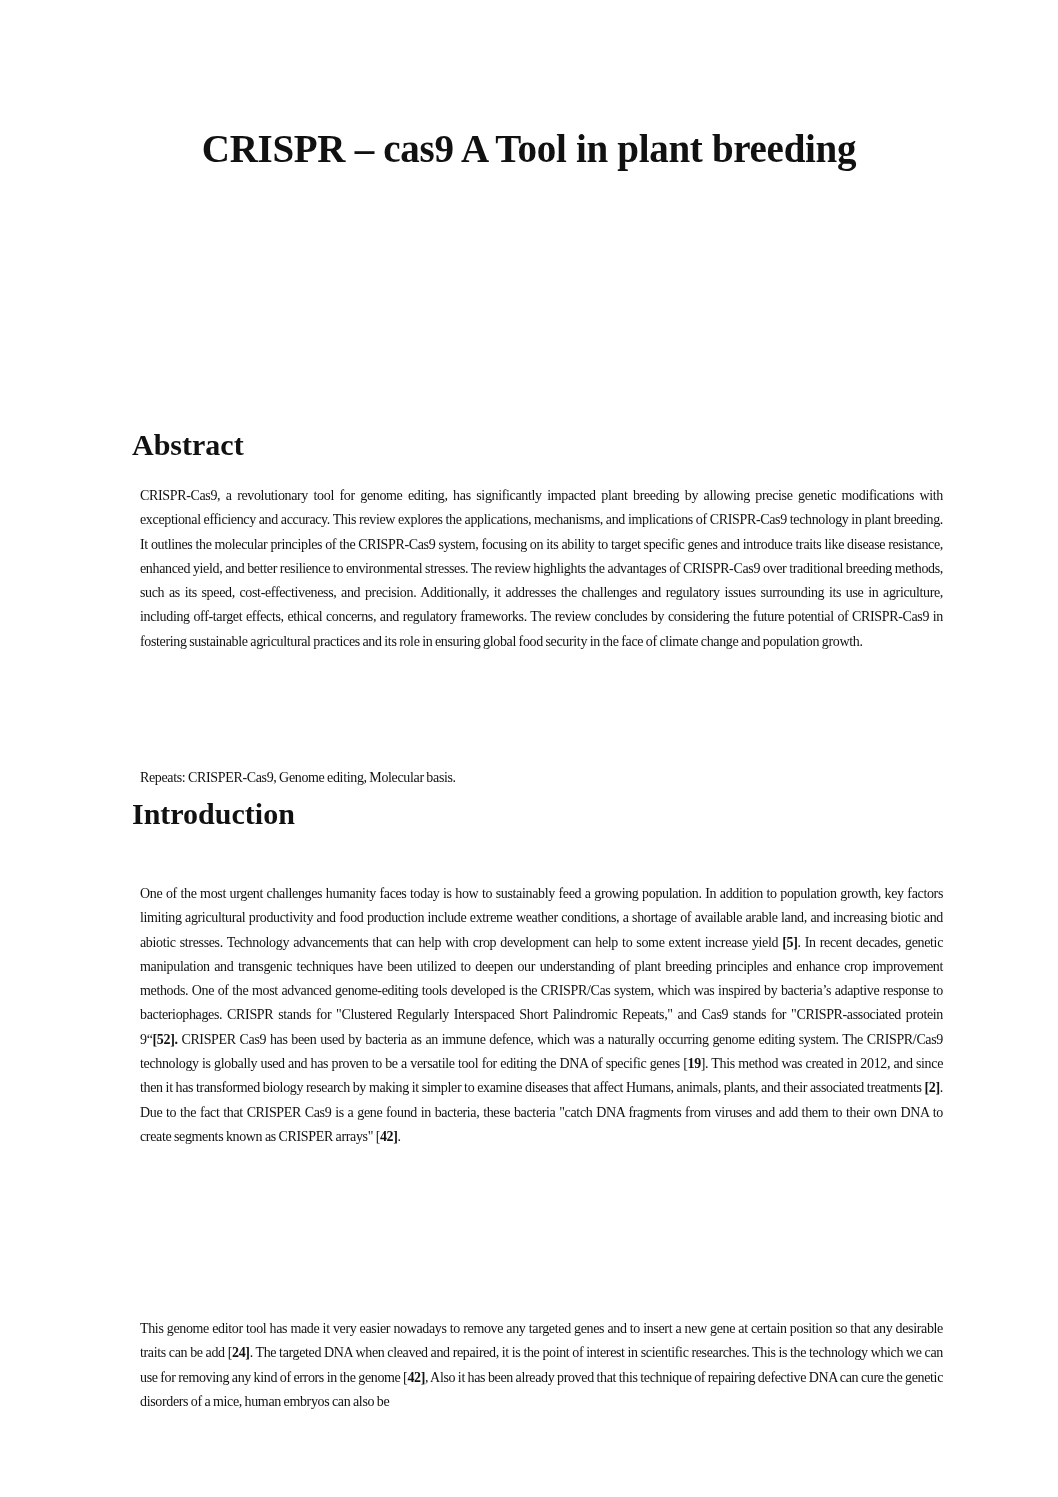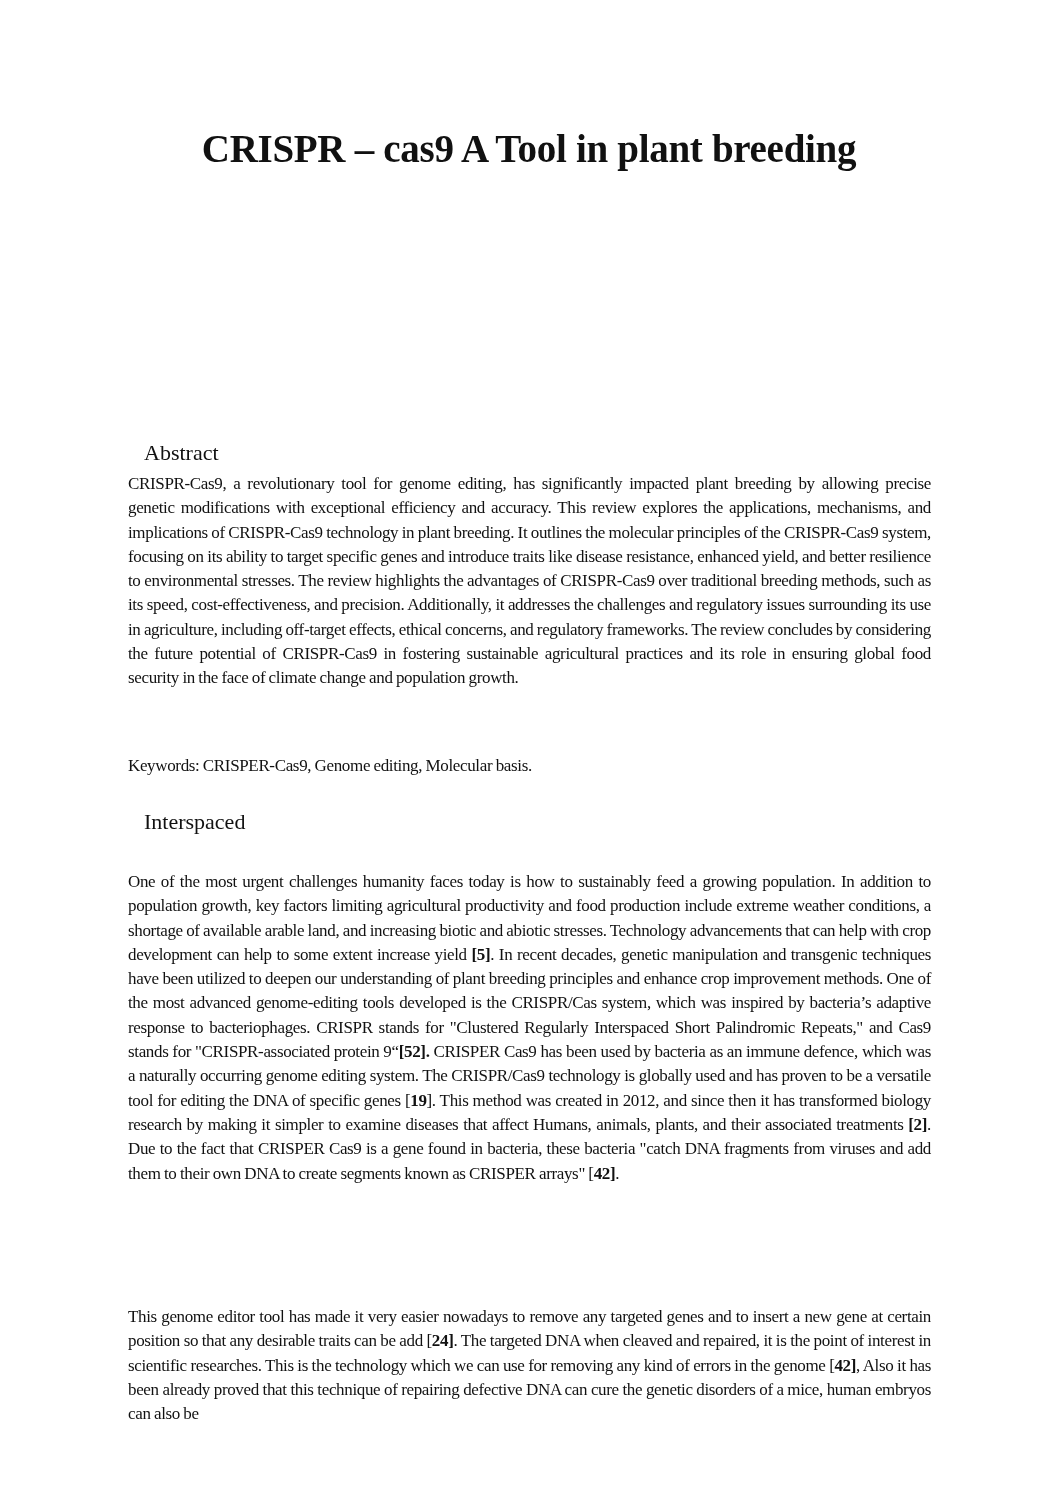--- a/index.html
+++ b/index.html
@@ -1,37 +1,37 @@
 <!DOCTYPE html>
 <html><head>
   <meta charset="utf-8">
   <style>
     html, body { margin: 0; padding: 0; background: #ffffff; }
     body { width: 1058px; height: 1497px; position: relative; overflow: hidden; color: #111; font-family: "Liberation Serif", "DejaVu Serif", serif; }
     .page { position: absolute; left: 0; top: 0; width: 1058px; height: 1497px; background: #fff; padding-left: 20px; }
     .title { position: absolute; top: 126px; left: 0; width: 1058px; text-align: center; font-size: 39px; font-weight: bold; letter-spacing: -0.3px; }
     .content { position: absolute; left: 128px; width: 803px; }
-    h2 { margin: 16px; font-size: 22px; font-weight: normal; }
+    h2 { margin: 4px; font-size: 30px; font-weight: bold; }
     .abs-h { position: absolute; top: 424px; left: 128px; }
     .abs-p { top: 472px; }
     .kw { top: 754px; }
     .intro-h { position: absolute; top: 793px; left: 128px; }
     .intro-p1 { top: 870px; }
     .intro-p2 { top: 1305px; }
-    p { margin: 0; font-size: 17px; line-height: 24.3px; text-align: justify; letter-spacing: -0.35px; word-spacing: -0.5px; }
+    p { margin: 12px; font-size: 14px; line-height: 24.3px; text-align: justify; letter-spacing: -0.35px; word-spacing: -0.5px; }
     .seg b { font-weight: bold; }
   </style>
 </head>
 <body>
 
 <div class="page">
   <div class="title">CRISPR – cas9 A Tool in plant breeding</div>
 
   <h2 class="abs-h">Abstract</h2>
   <p class="content abs-p">CRISPR-Cas9, a revolutionary tool for genome editing, has significantly impacted plant breeding by allowing precise genetic modifications with exceptional efficiency and accuracy. This review explores the applications, mechanisms, and implications of CRISPR-Cas9 technology in plant breeding. It outlines the molecular principles of the CRISPR-Cas9 system, focusing on its ability to target specific genes and introduce traits like disease resistance, enhanced yield, and better resilience to environmental stresses. The review highlights the advantages of CRISPR-Cas9 over traditional breeding methods, such as its speed, cost-effectiveness, and precision. Additionally, it addresses the challenges and regulatory issues surrounding its use in agriculture, including off-target effects, ethical concerns, and regulatory frameworks. The review concludes by considering the future potential of CRISPR-Cas9 in fostering sustainable agricultural practices and its role in ensuring global food security in the face of climate change and population growth.</p>
-  <p class="content kw" style="text-align:left;">Keywords: CRISPER-Cas9, Genome editing, Molecular basis.</p>
+  <p class="content kw" style="text-align:left;">Repeats: CRISPER-Cas9, Genome editing, Molecular basis.</p>
 
-  <h2 class="intro-h">Interspaced</h2>
+  <h2 class="intro-h">Introduction</h2>
 
   <p class="content intro-p1 seg"><span>One of the most urgent challenges humanity faces today is how to sustainably feed a growing population. In addition to population growth, key factors limiting agricultural productivity and food production include extreme weather conditions, a shortage of available arable land, and increasing biotic and abiotic stresses. Technology advancements that can help with crop development can help to some extent increase yield </span><b>[5]</b><span>. In recent decades, genetic manipulation and transgenic techniques have been utilized to deepen our understanding of plant breeding principles and enhance crop improvement methods. One of the most advanced genome-editing tools developed is the CRISPR/Cas system, which was inspired by bacteria’s adaptive response to bacteriophages. CRISPR stands for "Clustered Regularly Interspaced Short Palindromic Repeats," and Cas9 stands for "CRISPR-associated protein 9“</span><b>[52].</b><span> CRISPER Cas9 has been used by bacteria as an immune defence, which was a naturally occurring genome editing system. The CRISPR/Cas9 technology is globally used and has proven to be a versatile tool for editing the DNA of specific genes [</span><b>19</b><span>]. This method was created in 2012, and since then it has transformed biology research by making it simpler to examine diseases that affect Humans, animals, plants, and their associated treatments </span><b>[2]</b><span>.  Due to the fact that CRISPER Cas9 is a gene found in bacteria, these bacteria "catch DNA fragments from viruses and add them to their own DNA to create segments known as CRISPER arrays" [</span><b>42]</b><span>.</span></p>
 
   <p class="content intro-p2 seg"><span>This genome editor tool has made it very easier nowadays to remove any targeted genes and to insert a new gene at certain position so that any desirable traits can be add [</span><b>24]</b><span>. The targeted DNA when cleaved and repaired, it is the point of interest in scientific researches. This is the technology which we can use for removing any kind of errors in the genome [</span><b>42]</b><span>, Also it has been already proved that this technique of repairing defective DNA can cure the genetic disorders of a mice, human embryos can also be</span></p>
 </div>
 
 </body></html>

